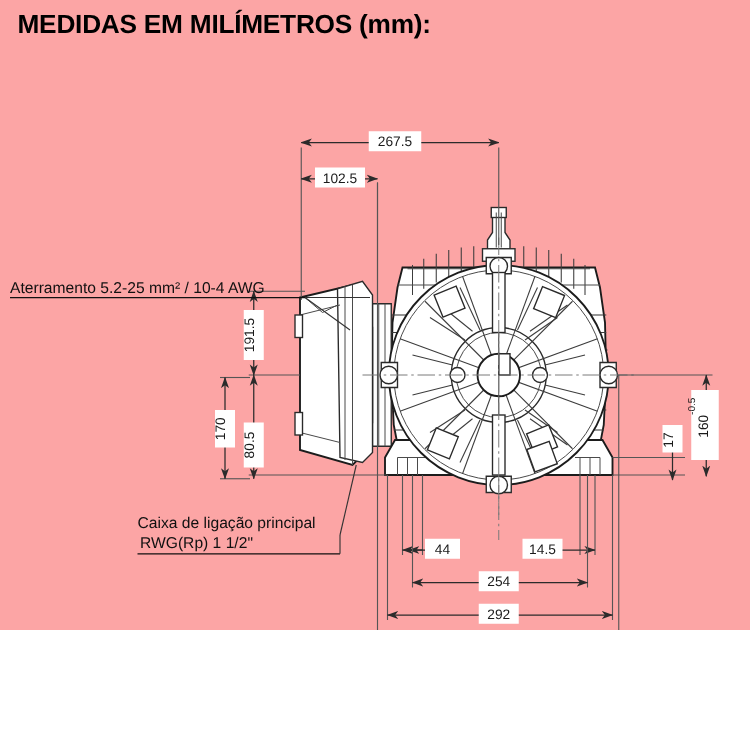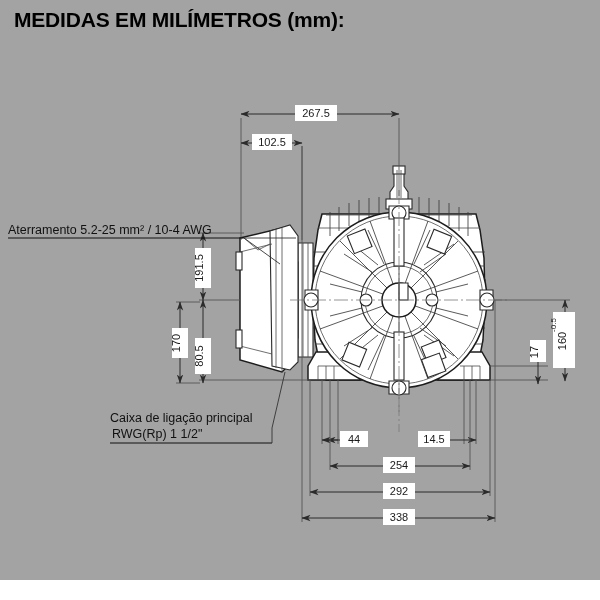--- a/index.html
+++ b/index.html
@@ -3,22 +3,22 @@
 <meta charset="utf-8">
 <style>
   html, body {
     margin: 0;
     padding: 0;
     background: #ffffff;
   }
   #page {
     position: relative;
     width: 600px;
-    height: 580px;
-    background: #a3a3a3;
+    height: 504px;
+    background: #fca5a5;
     overflow: hidden;
     font-family: "Liberation Sans", sans-serif;
   }
   #title {
     position: absolute;
     left: 14px;
     top: 8px;
     font-size: 21px;
     font-weight: bold;
     color: #000000;

